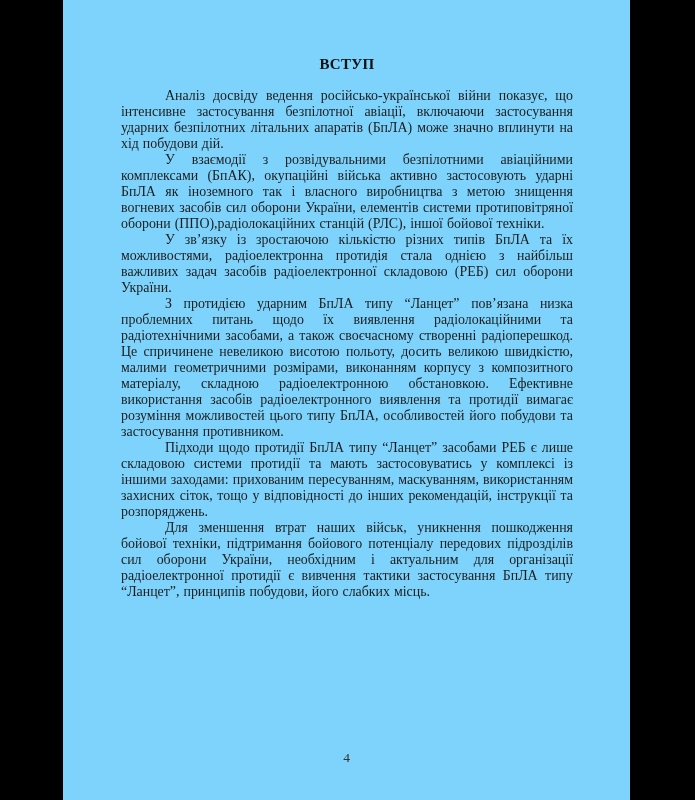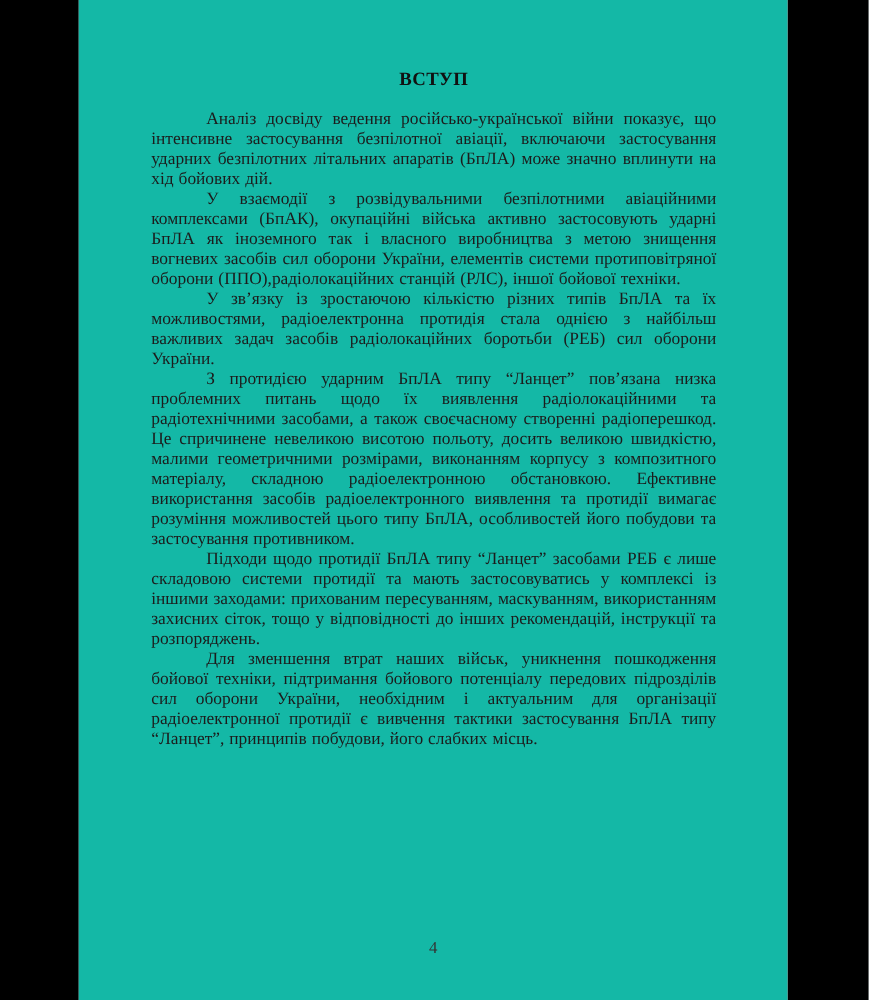--- a/index.html
+++ b/index.html
@@ -16,21 +16,21 @@
   }
   .scan-bar {
     position: absolute; top: 0; height: 100%;
     background: #000000;
   }
   .scan-bar.left  { left: 0; width: 63px; }
   .scan-bar.right { left: 630px; width: 65px; }
   .page {
     position: absolute; left: 63px; top: 0;
     width: 567px; height: 800px;
-    background: #14b8a6;
+    background: #7dd3fc;
     box-sizing: border-box;
     padding: 55px 57px 0 58px;
     color: #1c1c1c;
   }
   .title {
     margin: 0 0 15px 0;
     font-size: 15px; line-height: 18px;
     font-weight: bold;
     text-align: center;
     letter-spacing: 0.3px;
@@ -56,22 +56,22 @@
 </head>
 <body>
 
 <div class="screen">
   <div class="scan-bar left"></div>
   <div class="scan-bar right"></div>
   <div class="page">
     <h1 class="title">ВСТУП</h1>
     <div class="body-text">
 
-    <p>Аналіз досвіду ведення російсько-української війни показує, що інтенсивне застосування безпілотної авіації, включаючи застосування ударних безпілотних літальних апаратів (БпЛА) може значно вплинути на хід бойових дій.</p>
+    <p>Аналіз досвіду ведення російсько-української війни показує, що інтенсивне застосування безпілотної авіації, включаючи застосування ударних безпілотних літальних апаратів (БпЛА) може значно вплинути на хід побудови дій.</p>
         <p>У взаємодії з розвідувальними безпілотними авіаційними комплексами (БпАК), окупаційні війська активно застосовують ударні БпЛА як іноземного так і власного виробництва з метою знищення вогневих засобів сил оборони України, елементів системи протиповітряної оборони (ППО),радіолокаційних станцій (РЛС), іншої бойової техніки.</p>
-        <p>У зв’язку із зростаючою кількістю різних типів БпЛА та їх можливостями, радіоелектронна протидія стала однією з найбільш важливих задач засобів радіолокаційних боротьби (РЕБ) сил оборони України.</p>
+        <p>У зв’язку із зростаючою кількістю різних типів БпЛА та їх можливостями, радіоелектронна протидія стала однією з найбільш важливих задач засобів радіоелектронної складовою (РЕБ) сил оборони України.</p>
         <p>З протидією ударним БпЛА типу “Ланцет” пов’язана низка проблемних питань щодо їх виявлення радіолокаційними та радіотехнічними засобами, а також своєчасному створенні радіоперешкод. Це спричинене невеликою висотою польоту, досить великою швидкістю, малими геометричними розмірами, виконанням корпусу з композитного матеріалу, складною радіоелектронною обстановкою. Ефективне використання засобів радіоелектронного виявлення та протидії вимагає розуміння можливостей цього типу БпЛА, особливостей його побудови та застосування противником.</p>
         <p>Підходи щодо протидії БпЛА типу “Ланцет” засобами РЕБ є лише складовою системи протидії та мають застосовуватись у комплексі із іншими заходами: прихованим пересуванням, маскуванням, використанням захисних сіток, тощо у відповідності до інших рекомендацій, інструкції та розпоряджень.</p>
         <p>Для зменшення втрат наших військ, уникнення пошкодження бойової техніки, підтримання бойового потенціалу передових підрозділів сил оборони України, необхідним і актуальним для організації радіоелектронної протидії є вивчення тактики застосування БпЛА типу “Ланцет”, принципів побудови, його слабких місць.</p>
       </div>
     <div class="page-number">4</div>
   </div>
 </div>
 
 </body></html>

